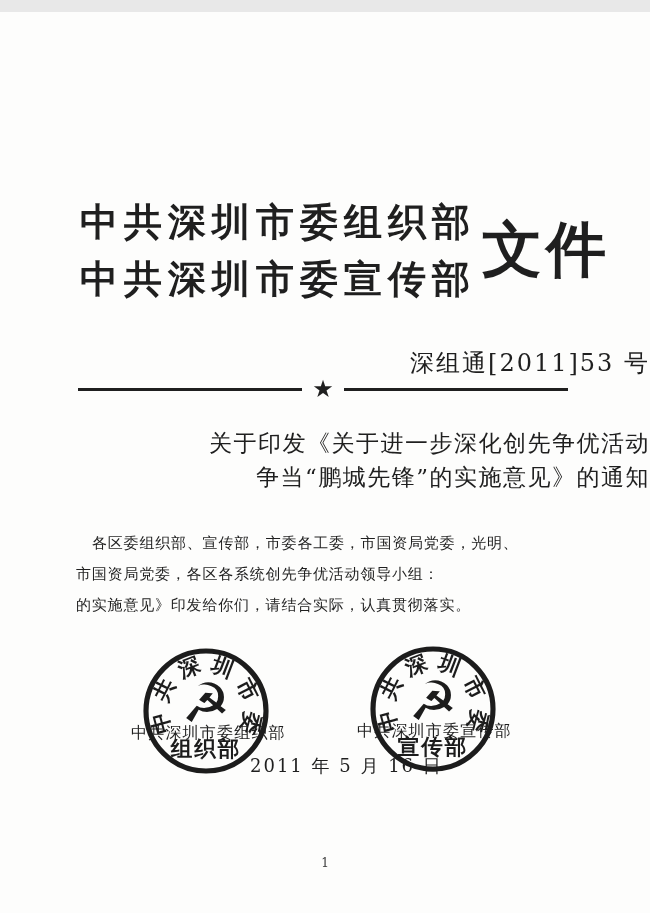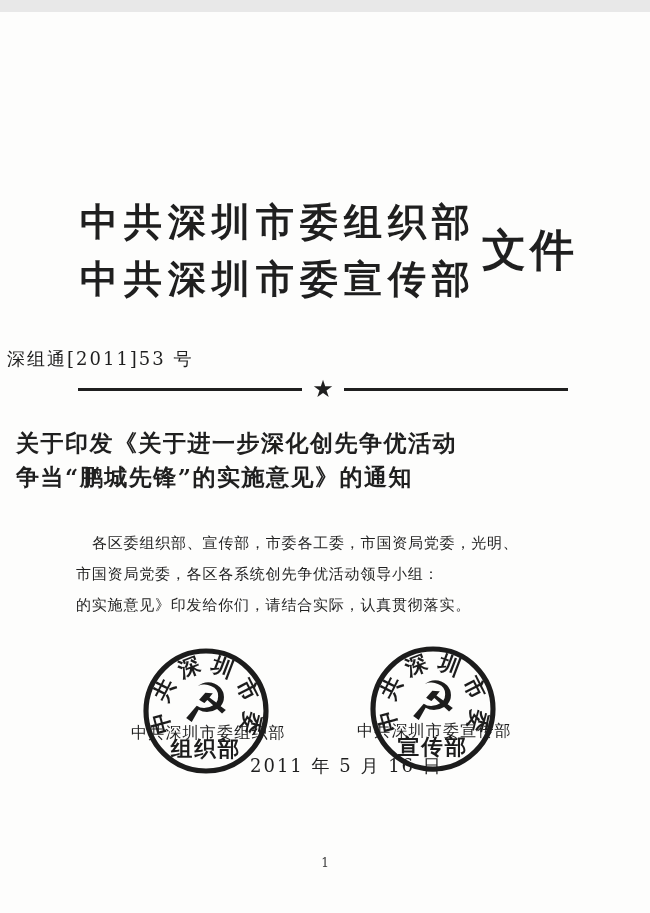--- a/index.html
+++ b/index.html
@@ -16,39 +16,39 @@
   .header{
     position:absolute;left:80px;top:181px;right:60px;
     display:flex;flex-direction:row;align-items:center;
   }
   .org-lines{display:flex;flex-direction:column;}
   .org-line{
     font-size:38px;font-weight:bold;letter-spacing:6px;
     line-height:57px;white-space:nowrap;
   }
   .doc-type{
-    font-size:44px;font-weight:bold;letter-spacing:4px;
+    font-size:60px;font-weight:bold;letter-spacing:4px;
     margin-left:6px;white-space:nowrap;
   }
   
   .doc-number{
-    position:absolute;top:335px;left:7px;right:0;
-    text-align:left;font-size:18px;letter-spacing:2px;
+    position:absolute;top:335px;left:17px;right:0;
+    text-align:right;font-size:24px;letter-spacing:2px;
   }
   
   .divider{
     position:absolute;top:366px;left:78px;right:82px;
     display:flex;align-items:center;gap:10px;height:22px;
   }
   .divider .seg{flex:1;height:3px;background:#1f1f1f;}
   .divider .star{font-size:24px;line-height:22px;font-family:"DejaVu Sans",sans-serif;}
   
   .title{
     position:absolute;top:414px;left:16px;right:0;
-    text-align:left;font-size:23px;font-weight:bold;
+    text-align:right;font-size:23px;font-weight:normal;
     line-height:34px;letter-spacing:1.5px;margin:0;
   }
   
   .body-block{
     position:absolute;top:516px;left:76px;right:70px;
     font-size:15px;line-height:31px;letter-spacing:0.8px;
   }
   .body-line{white-space:nowrap;}
   .indent-sm{padding-left:16px;}
   .indent-2em{padding-left:50px;}

